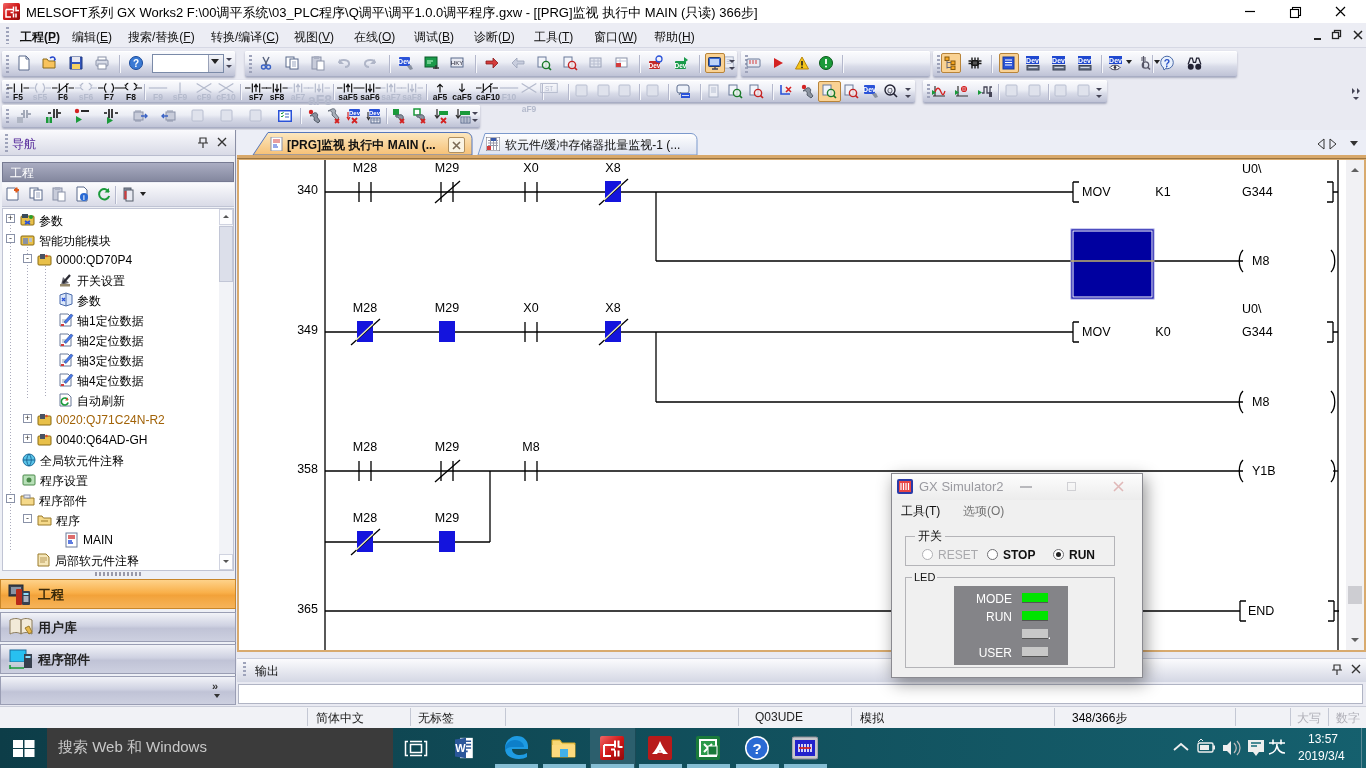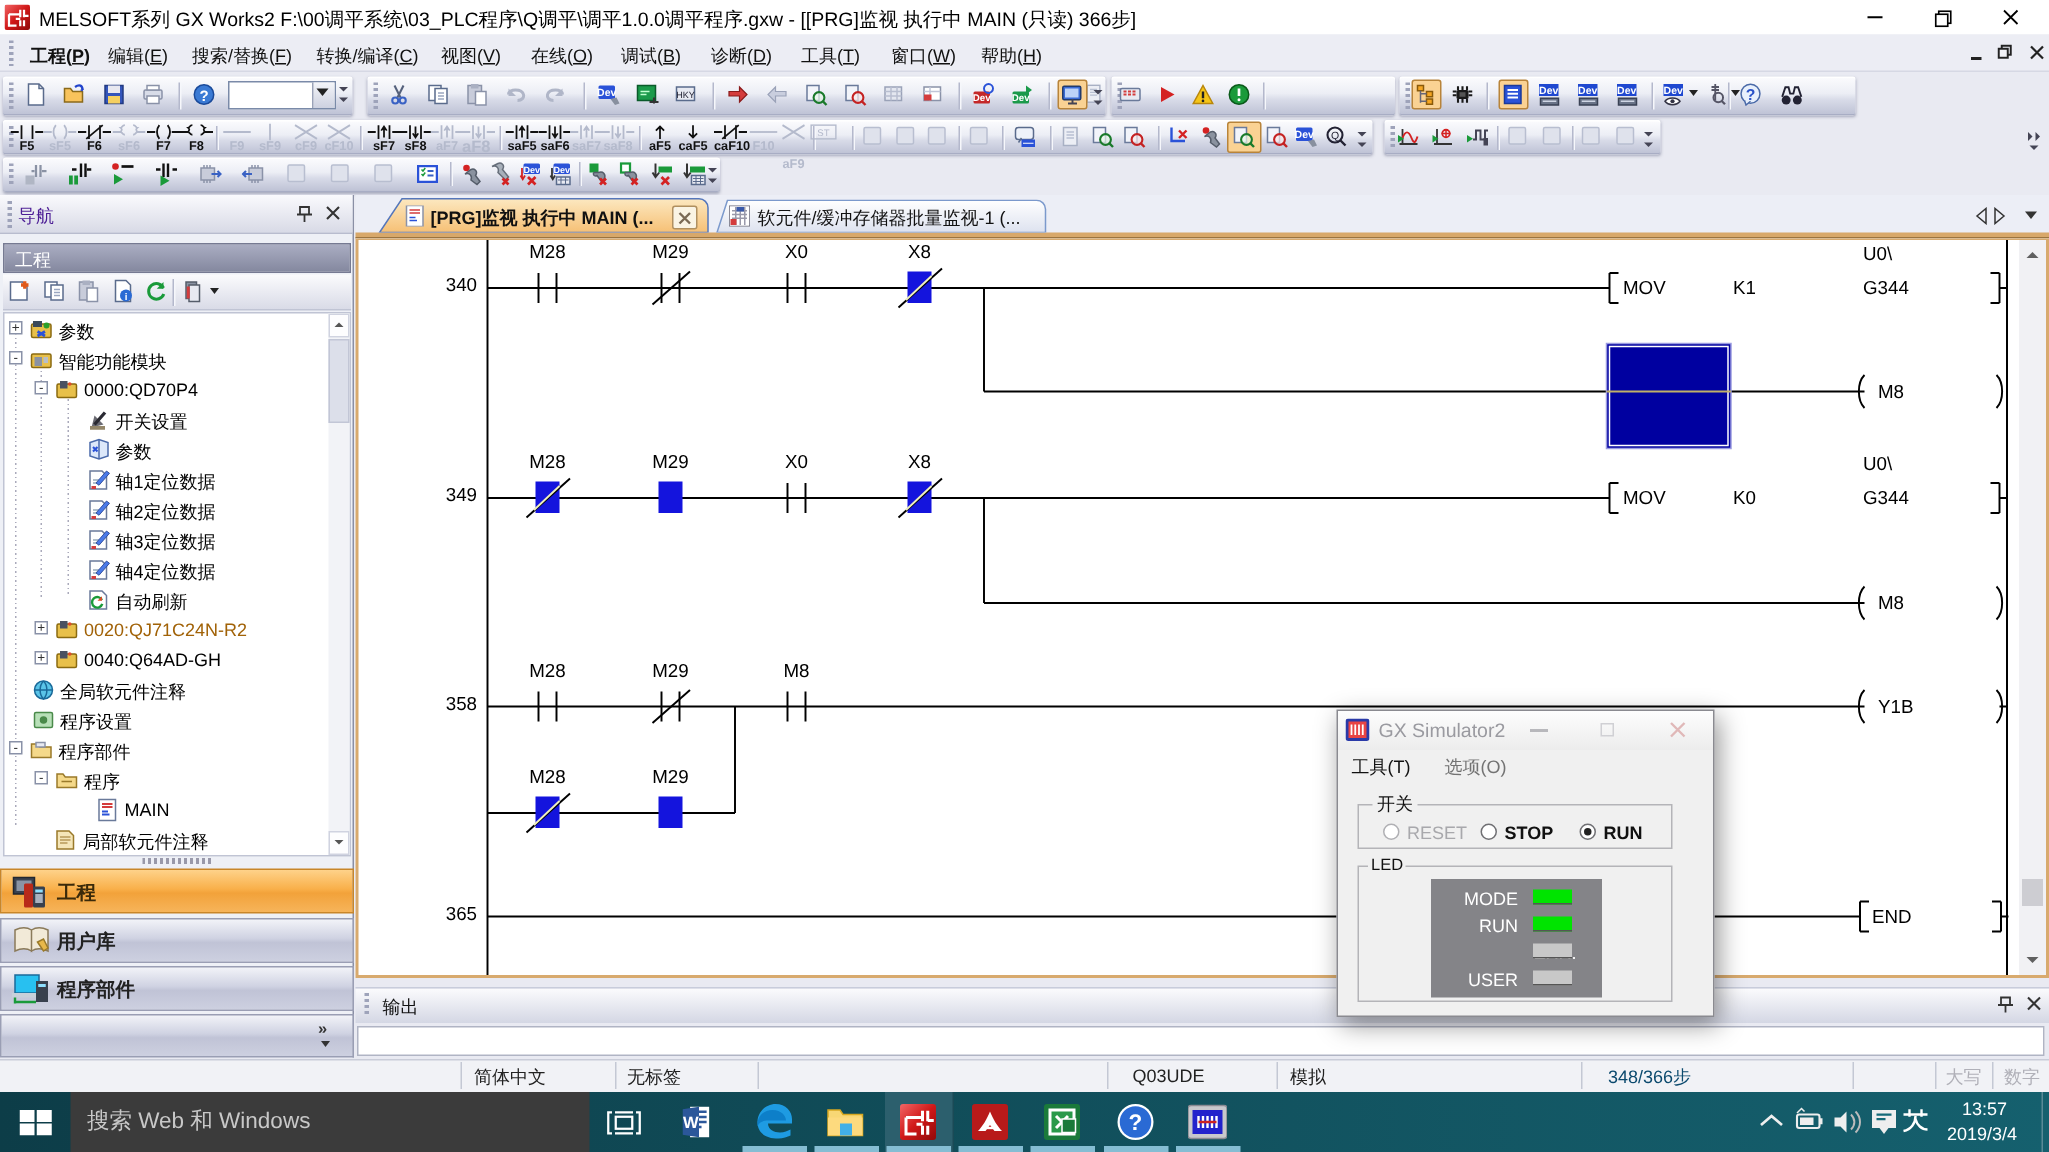--- a/index.html
+++ b/index.html
@@ -308,21 +308,21 @@
     <path d="M0 6h6M18 6h6M8 1v10M16 1v10M12 2v7M10 7l2 3 2-3" stroke="#111" stroke-width="1.3" fill="none"></path>
   </svg>
 <div class="ab" style="left:266px;top:92px;width:22px;text-align:center;font-size:8.5px;font-weight:bold;color:#111;">sF8</div>
 <svg class="ab" style="left:287px;top:82px" width="22" height="12" viewBox="0 0 24 12">
     <path d="M0 6h6M18 6h6M8 1v10M16 1v10M12 3v7M10 5l2-3 2 3" stroke="#b4bacc" stroke-width="1.3" fill="none"></path>
   </svg>
 <div class="ab" style="left:287px;top:92px;width:22px;text-align:center;font-size:8.5px;font-weight:bold;color:#b4bacc;">aF7</div>
 <svg class="ab" style="left:308px;top:82px" width="22" height="12" viewBox="0 0 24 12">
     <path d="M0 6h6M18 6h6M8 1v10M16 1v10M12 2v7M10 7l2 3 2-3" stroke="#b4bacc" stroke-width="1.3" fill="none"></path>
   </svg>
-<div class="ab" style="left:308px;top:92px;width:22px;font-size:11px;font-weight:bold;color:#b4bacc;">aF8</div>
+<div class="ab" style="left:308px;top:92px;width:22px;font-size:14px;font-weight:bold;color:#b4bacc;">aF8</div>
 <svg class="ab" style="left:337px;top:82px" width="22" height="12" viewBox="0 0 24 12">
     <path d="M0 6h6M18 6h6M8 1v10M16 1v10M12 3v7M10 5l2-3 2 3" stroke="#111" stroke-width="1.3" fill="none"></path>
   </svg>
 <div class="ab" style="left:337px;top:92px;width:22px;text-align:center;font-size:8.5px;font-weight:bold;color:#111;">saF5</div>
 <svg class="ab" style="left:359px;top:82px" width="22" height="12" viewBox="0 0 24 12">
     <path d="M0 6h6M18 6h6M8 1v10M16 1v10M12 2v7M10 7l2 3 2-3" stroke="#111" stroke-width="1.3" fill="none"></path>
   </svg>
 <div class="ab" style="left:359px;top:92px;width:22px;text-align:center;font-size:8.5px;font-weight:bold;color:#111;">saF6</div>
 <svg class="ab" style="left:380px;top:82px" width="22" height="12" viewBox="0 0 24 12">
     <path d="M0 6h6M18 6h6M8 1v10M16 1v10M12 3v7M10 5l2-3 2 3" stroke="#b4bacc" stroke-width="1.3" fill="none"></path>
@@ -897,21 +897,21 @@
 <div class="ab" style="left:738px;top:708px;width:1px;height:18px;background:#c4c8d4;"></div>
 <div class="ab" style="left:851px;top:708px;width:1px;height:18px;background:#c4c8d4;"></div>
 <div class="ab" style="left:1054px;top:708px;width:1px;height:18px;background:#c4c8d4;"></div>
 <div class="ab" style="left:1235px;top:708px;width:1px;height:18px;background:#c4c8d4;"></div>
 <div class="ab" style="left:1290px;top:708px;width:1px;height:18px;background:#c4c8d4;"></div>
 <div class="ab" style="left:1328px;top:708px;width:1px;height:18px;background:#c4c8d4;"></div>
 <div class="ab txt" style="left:316px;top:710px;font-size:12px;color:#222;">简体中文</div>
 <div class="ab txt" style="left:418px;top:710px;font-size:12px;color:#222;">无标签</div>
 <div class="ab txt" style="left:755px;top:710px;font-size:12px;color:#222;">Q03UDE</div>
 <div class="ab txt" style="left:860px;top:710px;font-size:12px;color:#222;">模拟</div>
-<div class="ab txt" style="left:1072px;top:710px;font-size:12px;color:#0c4a6e;">348/366步</div>
+<div class="ab txt" style="left:1072px;top:710px;font-size:12px;color:#000000;">348/366步</div>
 <div class="ab txt" style="left:1297px;top:710px;font-size:12px;color:#b0b0b8;">大写</div>
 <div class="ab txt" style="left:1336px;top:710px;font-size:12px;color:#b0b0b8;">数字</div>
 <div class="ab" style="left:0;top:728px;width:1366px;height:40px;background:linear-gradient(90deg,#0d3d48,#15606e);"></div>
 <svg class="ab" style="left:13px;top:740px" width="22" height="17" viewBox="0 0 22 17">
 <rect x="0" y="0" width="10" height="8" fill="#fff"></rect>
     <rect x="11.5" y="0" width="10" height="8" fill="#fff"></rect>
 <rect x="0" y="9" width="10" height="8" fill="#fff"></rect>
     <rect x="11.5" y="9" width="10" height="8" fill="#fff"></rect>
 </svg>
 <div class="ab" style="left:47px;top:728px;width:346px;height:40px;background:#3b3b3b;"></div>

